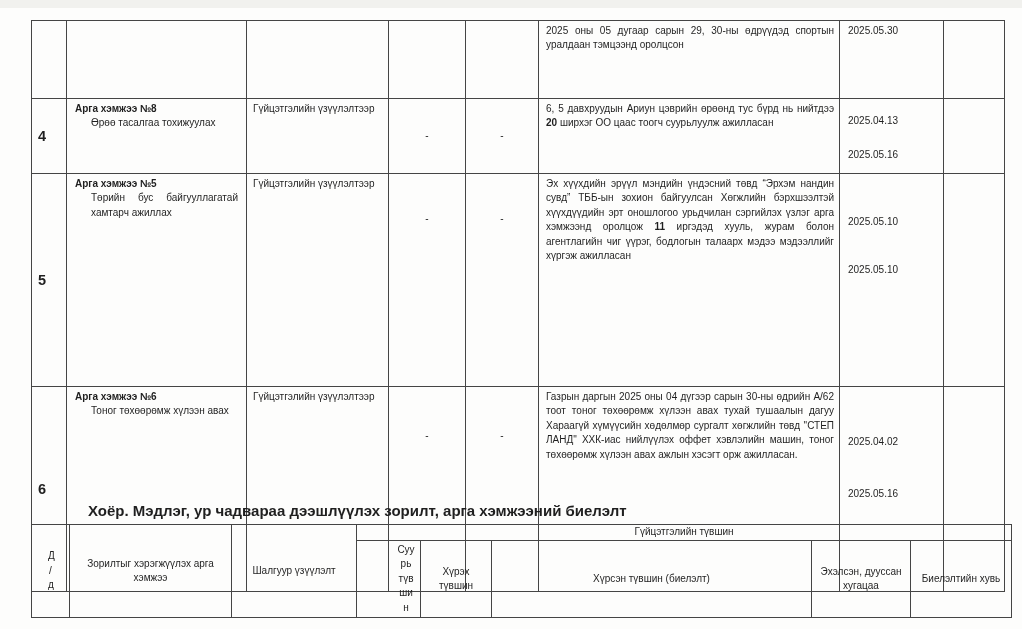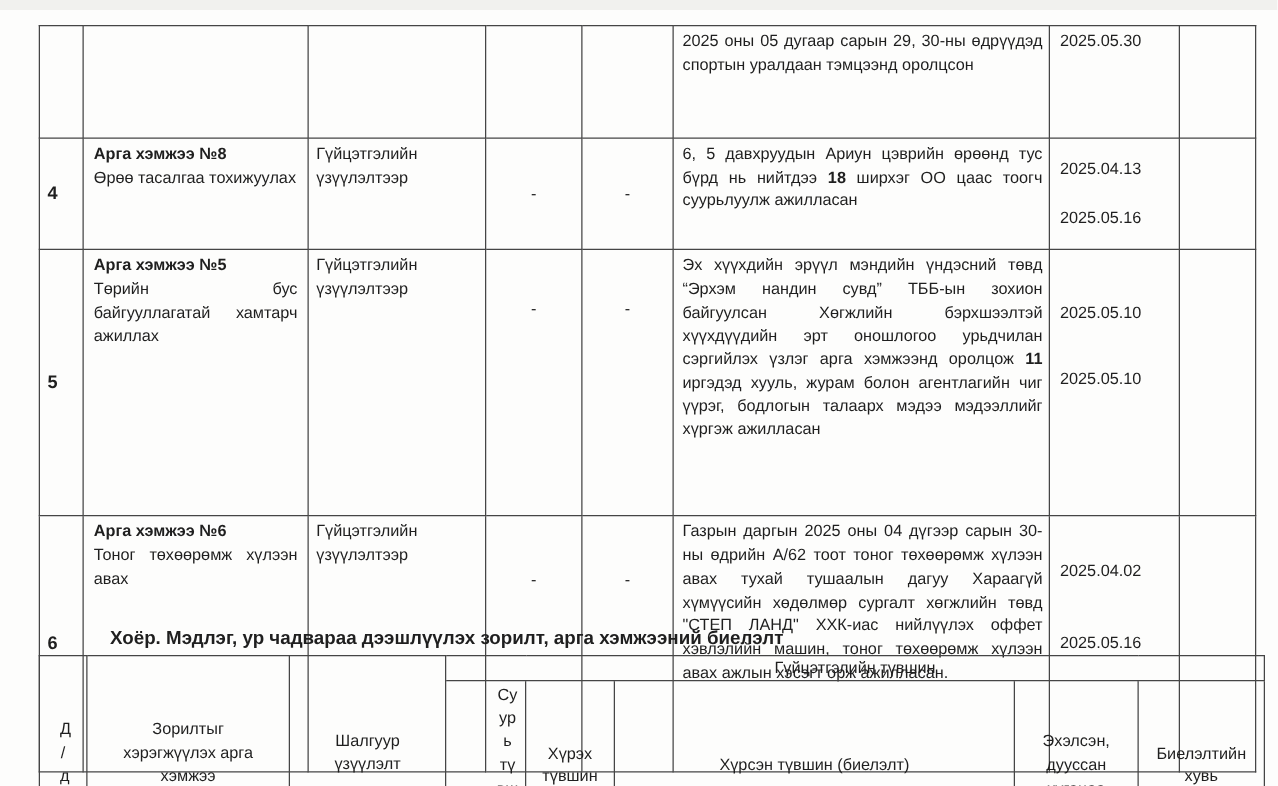--- a/index.html
+++ b/index.html
@@ -5,46 +5,46 @@
   html,body{margin:0;padding:0;}
   body{
     width:1022px;height:629px;position:relative;background:#fdfdfc;
     font-family:"Liberation Sans","DejaVu Sans",sans-serif;color:#1f1f1f;
     overflow:hidden;
   }
   .scan-edge{position:absolute;left:0;top:0;width:1022px;height:8px;background:#f1f1ee;}
   table{border-collapse:collapse;table-layout:fixed;}
   td{
     border:1.5px solid #454545;vertical-align:top;
-    font-size:13px;line-height:1.44;padding:2px 5px;overflow:hidden;
+    font-size:10px;line-height:1.44;padding:2px 5px;overflow:hidden;
     word-wrap:break-word;
   }
   
   #top-table{position:absolute;left:31px;top:20px;width:973px;}
   #top-table .row-cont td{height:70px;}
   #top-table .row-4 td{height:67px;}
   #top-table .row-5 td{height:172px;}
   #top-table .row-6 td{height:160px;}
   td.num-cell{vertical-align:middle;font-weight:bold;font-size:14.5px;padding-left:6px;}
   td.measure-cell{padding:3px 8px 2px 8px;}
   .measure-title{font-weight:bold;}
-  .measure-desc{text-align:justify;}
+  .measure-desc{text-align:justify;margin-left:16px;}
   td.indicator-cell{padding:3px 6px;margin-top:16px;}
   td.dash-cell{text-align:center;}
   .row-4 td.dash-cell{vertical-align:middle;}
   .row-5 td.dash-cell{padding-top:38px;}
   .row-6 td.dash-cell{padding-top:42px;}
   td.result-cell{text-align:justify;padding:3px 5px 2px 7px;}
-  td.dates-cell{padding:3px 4px 16px 8px;}
+  td.dates-cell{padding:3px 4px 4px 8px;}
   .bold{font-weight:bold;}
   .row-4 .date-1{margin-top:12px;}
   .row-4 .date-2{margin-top:20px;}
   .row-5 .date-1{margin-top:38px;}
   .row-5 .date-2{margin-top:34px;}
-  .row-6 .date-1{margin-top:32px;}
+  .row-6 .date-1{margin-top:45px;}
   .row-6 .date-2{margin-top:38px;}
   
   #section-title{
     position:absolute;left:88px;top:502px;width:900px;
     font-size:15px;font-weight:bold;white-space:nowrap;
   }
   
   #bottom-table{position:absolute;left:31px;top:524px;width:980px;}
   #bottom-table td{text-align:center;vertical-align:middle;}
   #bottom-table .hdr-span td{height:15px;padding:0 16px;}
@@ -86,21 +86,21 @@
   <tr class="row-4">
     <td class="num-cell">4</td>
     <td class="measure-cell">
       <div class="measure-title">Арга хэмжээ №8</div>
       <div class="measure-desc">Өрөө тасалгаа тохижуулах</div>
     </td>
     <td class="indicator-cell">Гүйцэтгэлийн үзүүлэлтээр</td>
     <td class="dash-cell">-</td>
     <td class="dash-cell">-</td>
     <td class="result-cell">
-      <span>6, 5 давхруудын Ариун цэврийн өрөөнд тус бүрд нь нийтдээ </span><span class="bold">18</span><span> ширхэг ОО цаас тоогч суурьлуулж ажилласан</span>
+      <span>6, 5 давхруудын Ариун цэврийн өрөөнд тус бүрд нь нийтдээ </span><span class="bold">20</span><span> ширхэг ОО цаас тоогч суурьлуулж ажилласан</span>
     </td>
     <td class="dates-cell">
       <div class="date-1">2025.04.13</div>
       <div class="date-2">2025.05.16</div>
     </td>
     <td></td>
   </tr>
 
   <tr class="row-5">
     <td class="num-cell">5</td>

